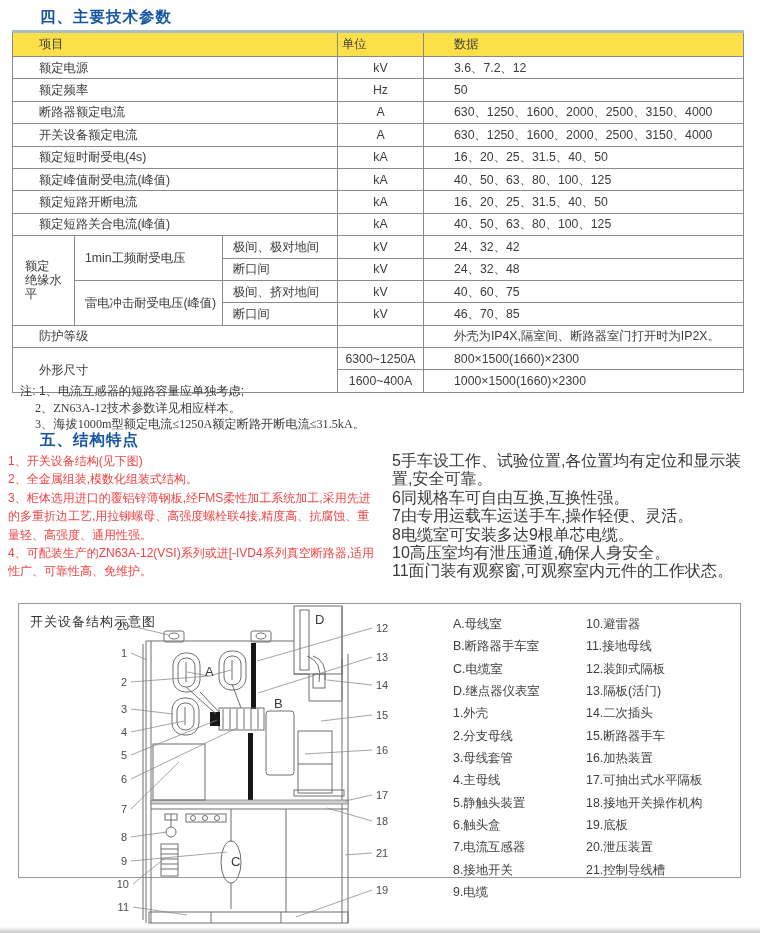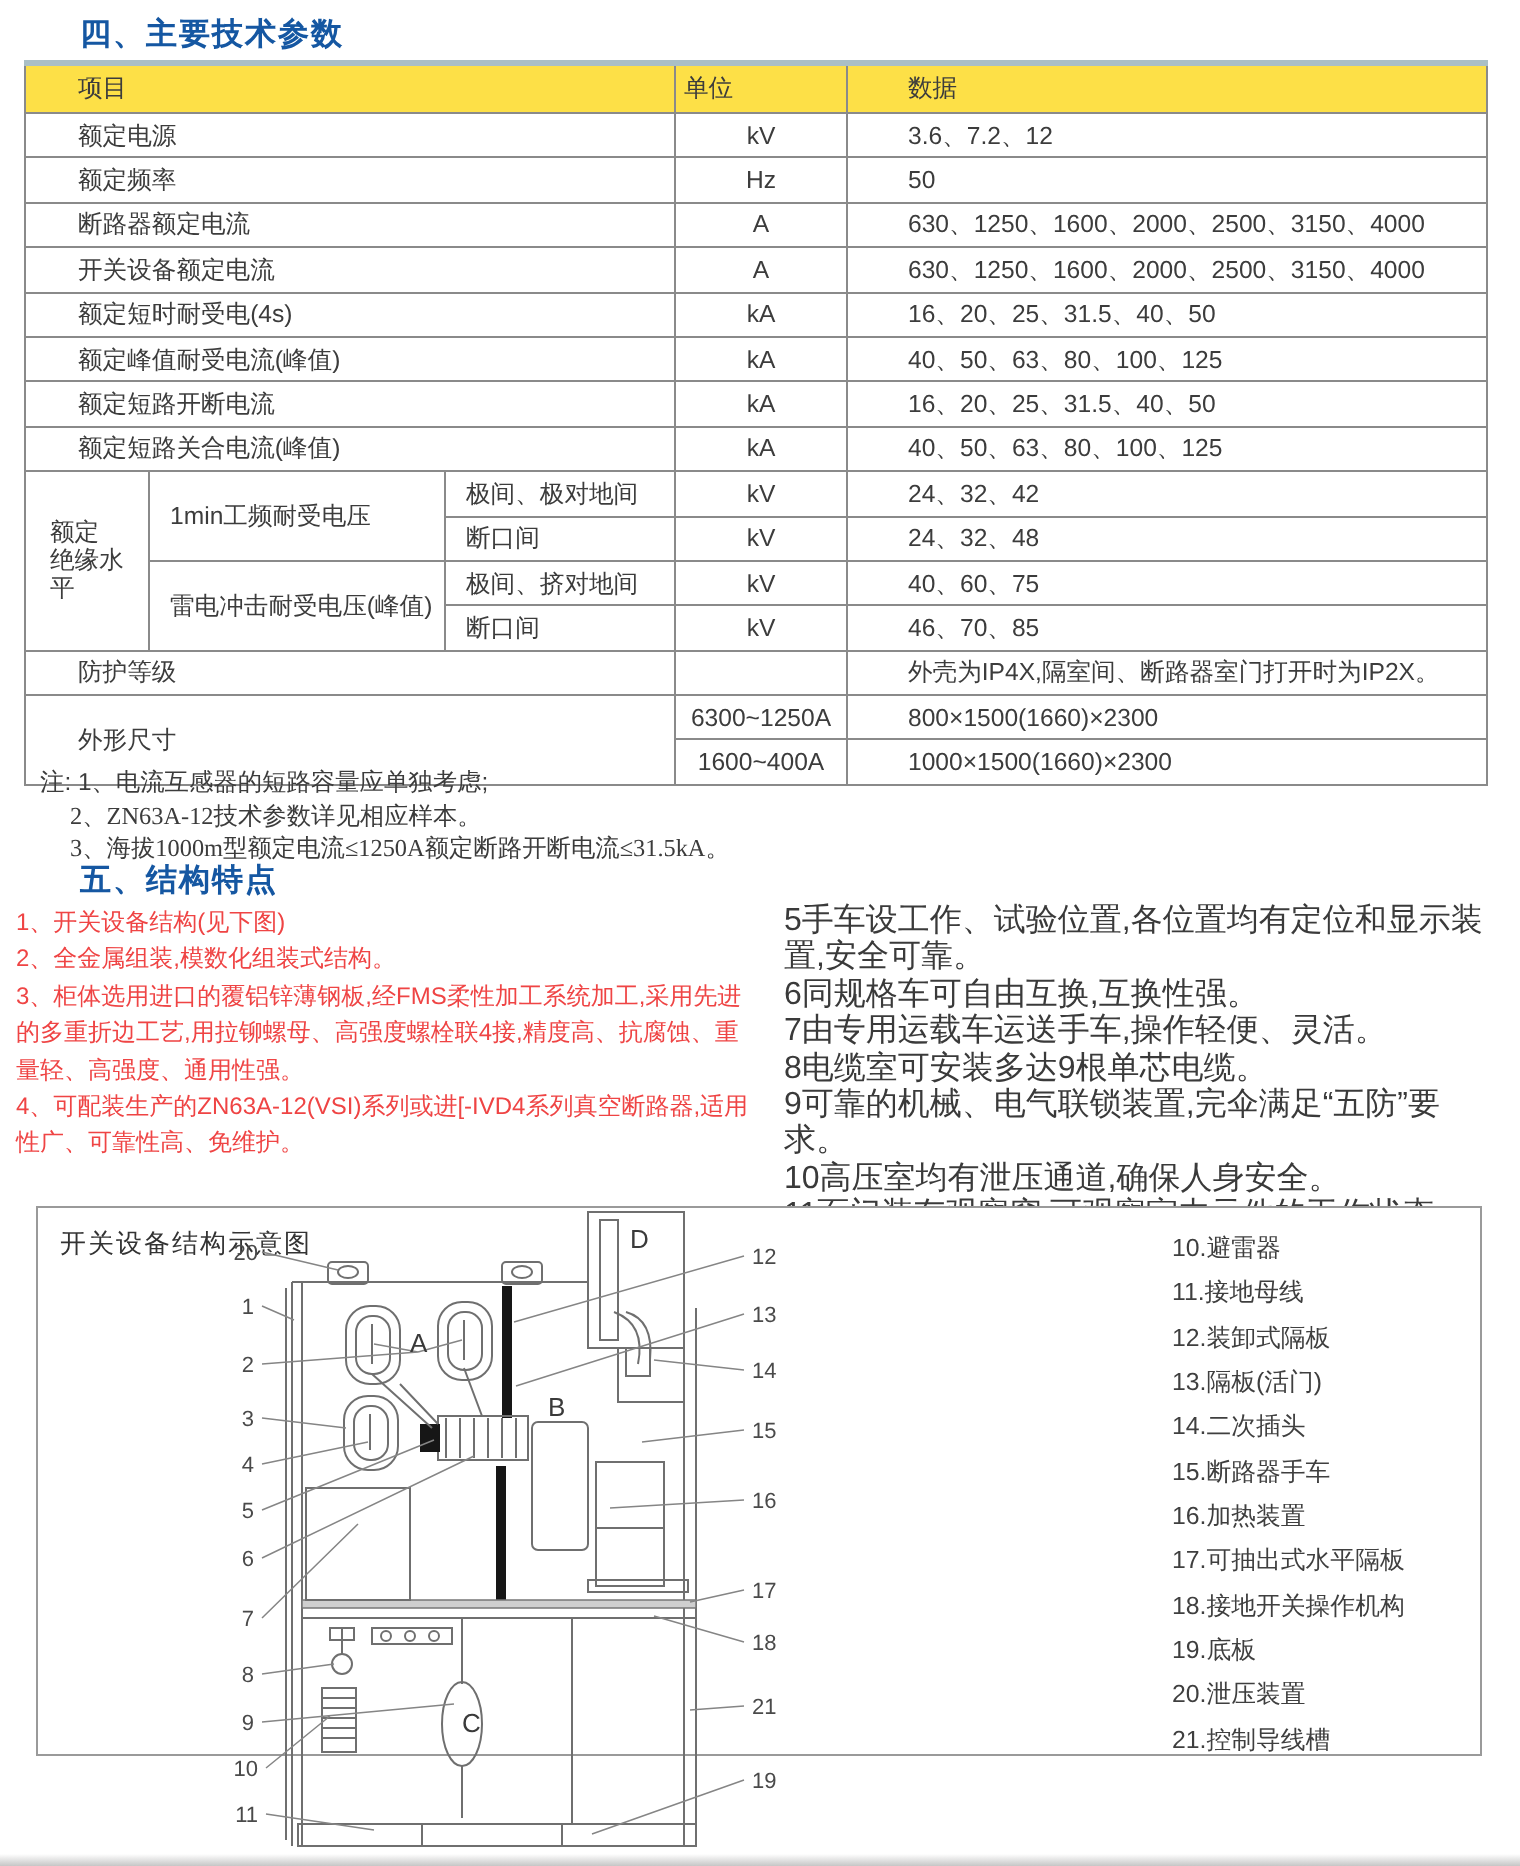--- a/index.html
+++ b/index.html
@@ -157,21 +157,20 @@
     <div>1、开关设备结构(见下图)</div>
     <div>2、全金属组装,模数化组装式结构。</div>
     <div>3、柜体选用进口的覆铝锌薄钢板,经FMS柔性加工系统加工,采用先进的多重折边工艺,用拉铆螺母、高强度螺栓联4接,精度高、抗腐蚀、重量轻、高强度、通用性强。</div>
     <div>4、可配装生产的ZN63A-12(VSI)系列或进[-IVD4系列真空断路器,适用性广、可靠性高、免维护。</div>
   </div>
   <div class="feat-right">
     <div>5手车设工作、试验位置,各位置均有定位和显示装置,安全可靠。</div>
     <div>6同规格车可自由互换,互换性强。</div>
     <div>7由专用运载车运送手车,操作轻便、灵活。</div>
     <div>8电缆室可安装多达9根单芯电缆。</div>
-    <div>9可靠的机械、电气联锁装置,完伞满足“五防”要求。</div>
     <div>10高压室均有泄压通道,确保人身安全。</div>
     <div>11面门装有观察窗,可观察室内元件的工作状态。</div>
   </div>
 
   <div class="diagram">
     <div class="diagram-title">开关设备结构示意图</div>
 
     <svg class="dwg" width="330" height="327" viewBox="0 0 330 327">
 
       <path class="ln" d="M52,40 V316 M55,37 V319 M60,37 V319"></path>
@@ -256,20 +255,35 @@
       <text x="285" y="221">18</text>
       <text x="285" y="253">21</text>
       <text x="285" y="290">19</text>
 
       <text class="comp" x="114" y="72">A</text>
       <text class="comp" x="183" y="104">B</text>
       <text class="comp" x="140" y="262">C</text>
       <text class="comp" x="224" y="20">D</text>
     </svg>
 
+    <div class="legend" id="legend1">
+      <div>A.母线室</div>
+      <div>B.断路器手车室</div>
+      <div>C.电缆室</div>
+      <div>D.继点器仪表室</div>
+      <div>1.外壳</div>
+      <div>2.分支母线</div>
+      <div>3.母线套管</div>
+      <div>4.主母线</div>
+      <div>5.静触头装置</div>
+      <div>6.触头盒</div>
+      <div>7.电流互感器</div>
+      <div>8.接地开关</div>
+      <div>9.电缆</div>
+    </div>
     <div class="legend" id="legend2">
       <div>10.避雷器</div>
       <div>11.接地母线</div>
       <div>12.装卸式隔板</div>
       <div>13.隔板(活门)</div>
       <div>14.二次插头</div>
       <div>15.断路器手车</div>
       <div>16.加热装置</div>
       <div>17.可抽出式水平隔板</div>
       <div>18.接地开关操作机构</div>

